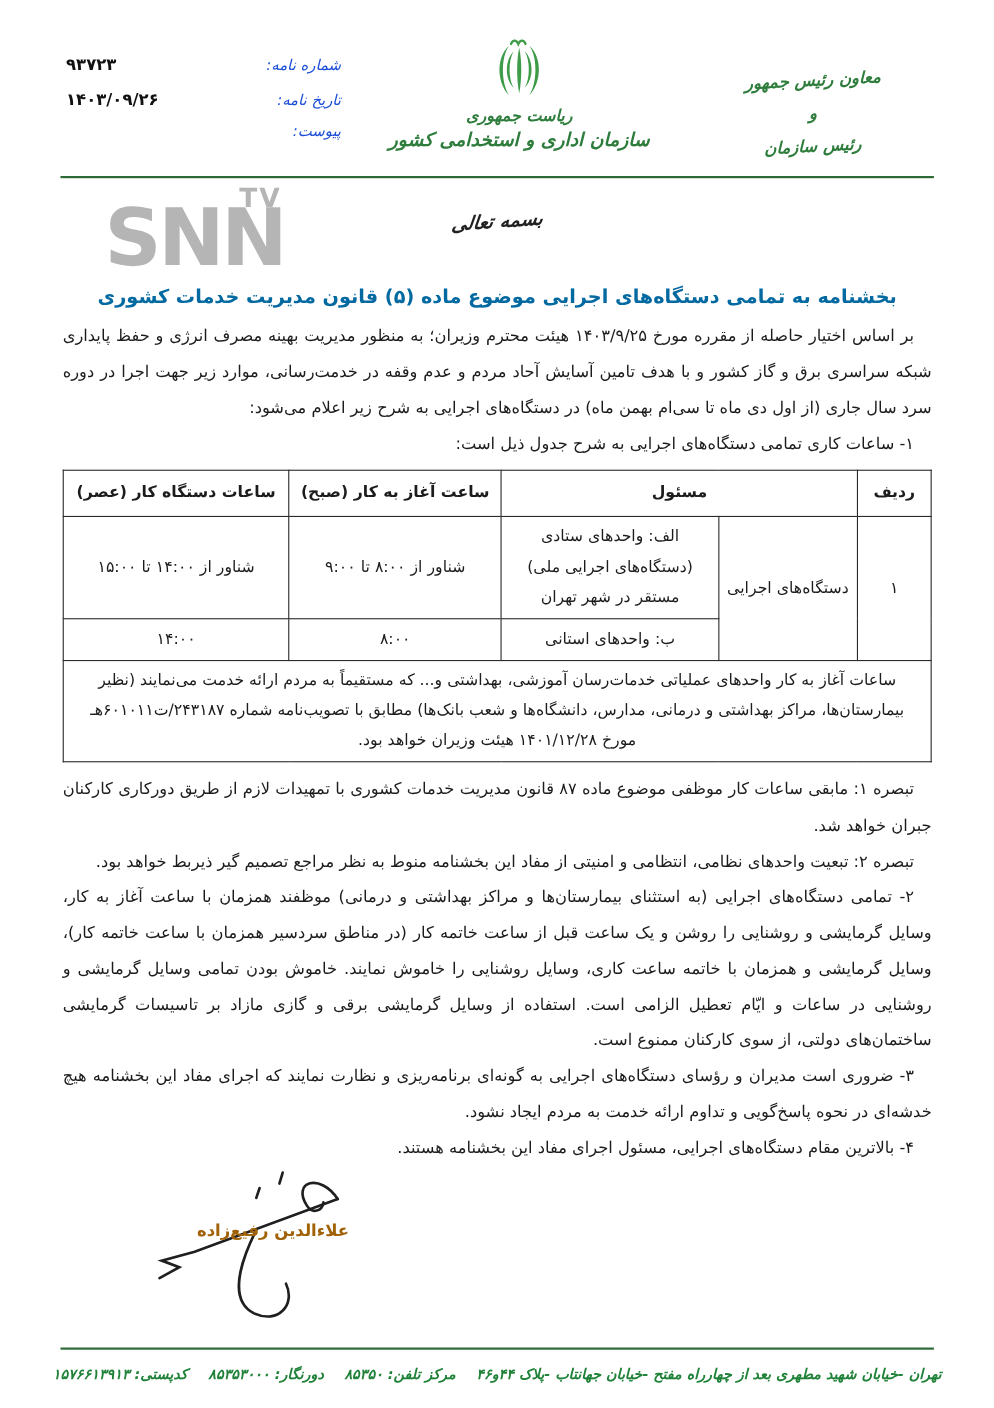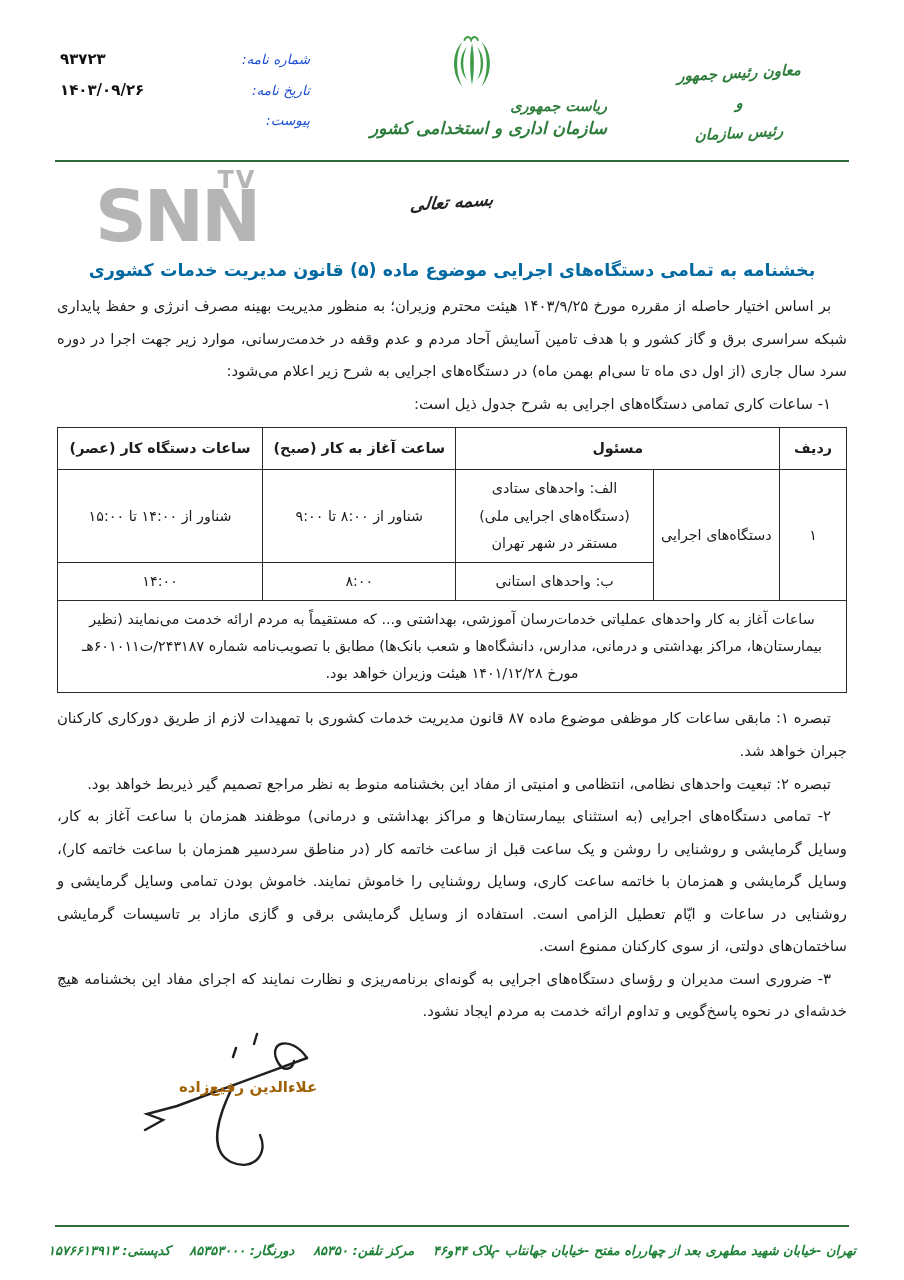--- a/index.html
+++ b/index.html
@@ -18,21 +18,21 @@
   .letterhead {
     display:flex; justify-content:space-between; align-items:flex-start;
     padding:34px 60px 0 60px; height:160px;
   }
   .lh-right {
     width:210px; margin-top:24px;
     text-align:center; color:#2e7d3c;
     font-style:italic; font-size:15px; line-height:2.0; font-weight:bold;
     transform:skewY(-3deg);
   }
-  .lh-center { width:270px; }
+  .lh-center { width:270px; text-align:center; }
   .emblem { display:block; margin:0 auto; }
   .org1 { color:#2e7d3c; font-style:italic; font-size:14.5px; font-weight:bold; margin-top:2px; }
   .org2 { color:#2e7d3c; font-style:italic; font-size:17px; font-weight:bold; margin-top:4px; }
   .lh-left { width:250px; margin-top:16px; }
   .lh-row { display:flex; justify-content:space-between; align-items:baseline; margin-bottom:13px; }
   .lh-label { font-style:italic; font-size:13.5px; color:#1d4ed8;margin-left:16px; }
   .lh-value { font-weight:bold; font-size:15px; color:#111; direction:ltr; }
   .rule { border-top:2.5px solid #2d6a36; margin:0 55px; }
   
   .bismillah-row { position:relative; height:96px; }
@@ -160,20 +160,21 @@
         <tr>
           <td colspan="5" class="note-cell">ساعات آغاز به کار واحدهای عملیاتی خدمات‌رسان آموزشی، بهداشتی و... که مستقیماً به مردم ارائه خدمت می‌نمایند (نظیر بیمارستان‌ها، مراکز بهداشتی و درمانی، مدارس، دانشگاه‌ها و شعب بانک‌ها) مطابق با تصویب‌نامه شماره ۲۴۳۱۸۷/ت۶۰۱۰۱۱هـ مورخ ۱۴۰۱/۱۲/۲۸ هیئت وزیران خواهد بود.</td>
         </tr>
       </tbody>
     </table>
 
     <p class="para">تبصره ۱: مابقی ساعات کار موظفی موضوع ماده ۸۷ قانون مدیریت خدمات کشوری با تمهیدات لازم از طریق دورکاری کارکنان جبران خواهد شد.</p>
     <p class="para">تبصره ۲: تبعیت واحدهای نظامی، انتظامی و امنیتی از مفاد این بخشنامه منوط به نظر مراجع تصمیم گیر ذیربط خواهد بود.</p>
     <p class="para">۲- تمامی دستگاه‌های اجرایی (به استثنای بیمارستان‌ها و مراکز بهداشتی و درمانی) موظفند همزمان با ساعت آغاز به کار، وسایل گرمایشی و روشنایی را روشن و یک ساعت قبل از ساعت خاتمه کار (در مناطق سردسیر همزمان با ساعت خاتمه کار)، وسایل گرمایشی و همزمان با خاتمه ساعت کاری، وسایل روشنایی را خاموش نمایند. خاموش بودن تمامی وسایل گرمایشی و روشنایی در ساعات و ایّام تعطیل الزامی است. استفاده از وسایل گرمایشی برقی و گازی مازاد بر تاسیسات گرمایشی ساختمان‌های دولتی، از سوی کارکنان ممنوع است.</p>
     <p class="para">۳- ضروری است مدیران و رؤسای دستگاه‌های اجرایی به گونه‌ای برنامه‌ریزی و نظارت نمایند که اجرای مفاد این بخشنامه هیچ خدشه‌ای در نحوه پاسخ‌گویی و تداوم ارائه خدمت به مردم ایجاد نشود.</p>
+    <p class="para">۴- بالاترین مقام دستگاه‌های اجرایی، مسئول اجرای مفاد این بخشنامه هستند.</p>
   </div>
 
   <div class="signature">
     <svg class="sig-scribble" width="230" height="138" viewBox="0 0 230 138" aria-hidden="true">
       <g fill="none" stroke="#1f1f1f" stroke-width="2.4" stroke-linecap="round">
         <path d="M10 100 L28 90 L12 84 L42 76 L172 28"></path>
         <path d="M172 28 C156 4 130 12 144 34 C149 42 158 39 159 31"></path>
         <path d="M98 56 C84 84 72 120 96 132 C118 142 134 124 125 105"></path>
         <path d="M122 4 L119 14"></path>
         <path d="M101 18 L98 27"></path>

